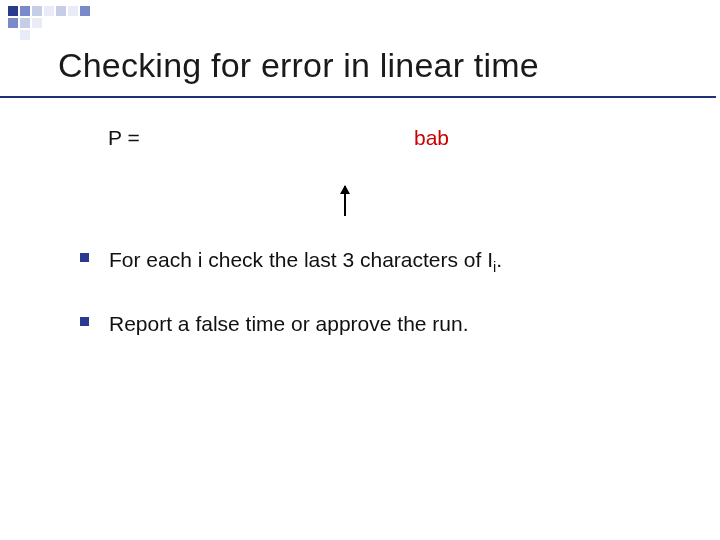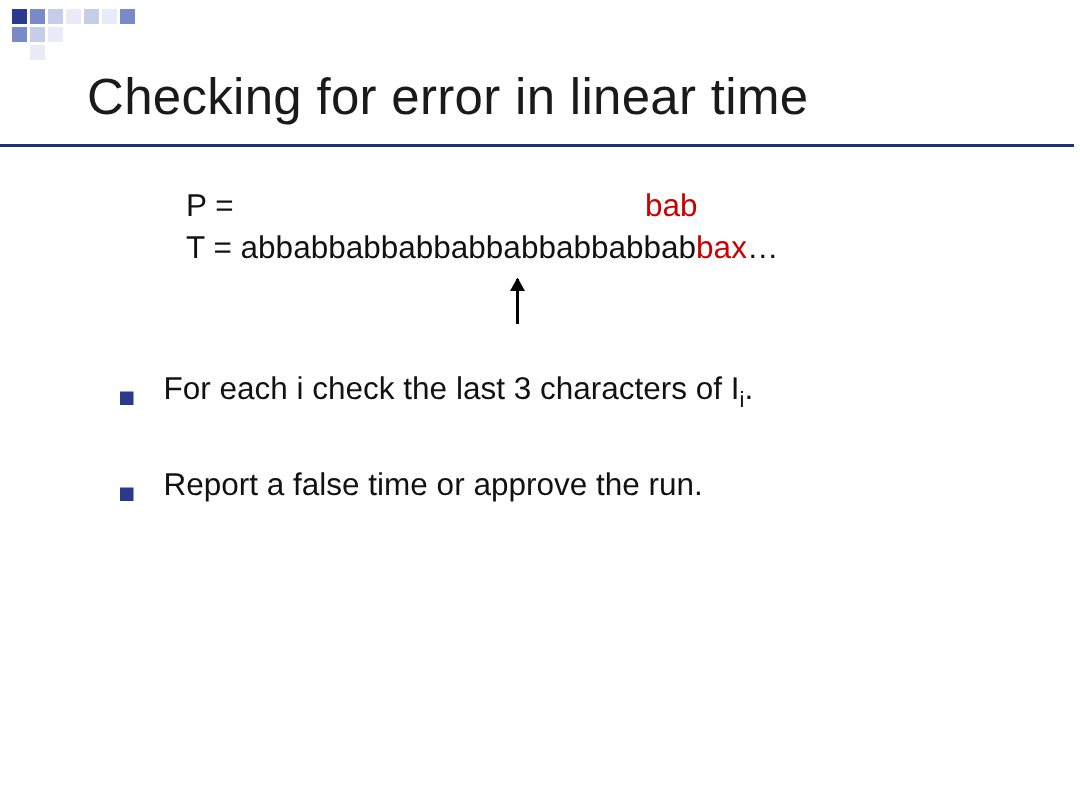--- a/index.html
+++ b/index.html
@@ -58,21 +58,20 @@
     letter-spacing: 0.2px;
   }
 
   .pt-block {
     position: absolute;
     top: 124px;
     left: 108px;
     font-size: 21px;
     color: #111;
     font-family: Arial, Helvetica, sans-serif;
-    margin-left: 16px;
   }
   .pt-line {
     white-space: pre;
     line-height: 1.35;
   }
   .pt-line .red { color: #cc0000; }
 
   .arrow {
     position: absolute;
     left: 344px;
@@ -94,21 +93,21 @@
   }
 
   .bullets {
     position: absolute;
     top: 246px;
     left: 80px;
     right: 40px;
   }
   .bullet-row {
     display: flex;
-    align-items: center;
+    align-items: flex-start;
     gap: 20px;
     margin-bottom: 32px;
   }
   .bullet-mark {
     width: 9px;
     height: 9px;
     background: #2a3b8f;
     margin-top: 7px;
     flex: 0 0 auto;
   }
@@ -164,21 +163,20 @@
         <span class="sq empty"></span>
     </div>
   </div>
 
   <div class="title">Checking for error in linear time</div>
 
   <div class="rule"></div>
 
   <div class="pt-block">
     <div class="pt-line"><span>P = </span>                                              <span class="red">bab</span></div>
-    <div class="pt-line"><span>T = </span><span>abbabbabbabbabbabbabbabbab</span><span class="red">bax</span><span>…</span></div>
   </div>
 
   <div class="arrow"></div>
 
   <div class="bullets">
     <div class="bullet-row">
       <div class="bullet-mark"></div>
       <div class="bullet-text">
         <span>For each i check the last 3 characters of I</span><sub>i</sub><span>.</span>
       </div>

